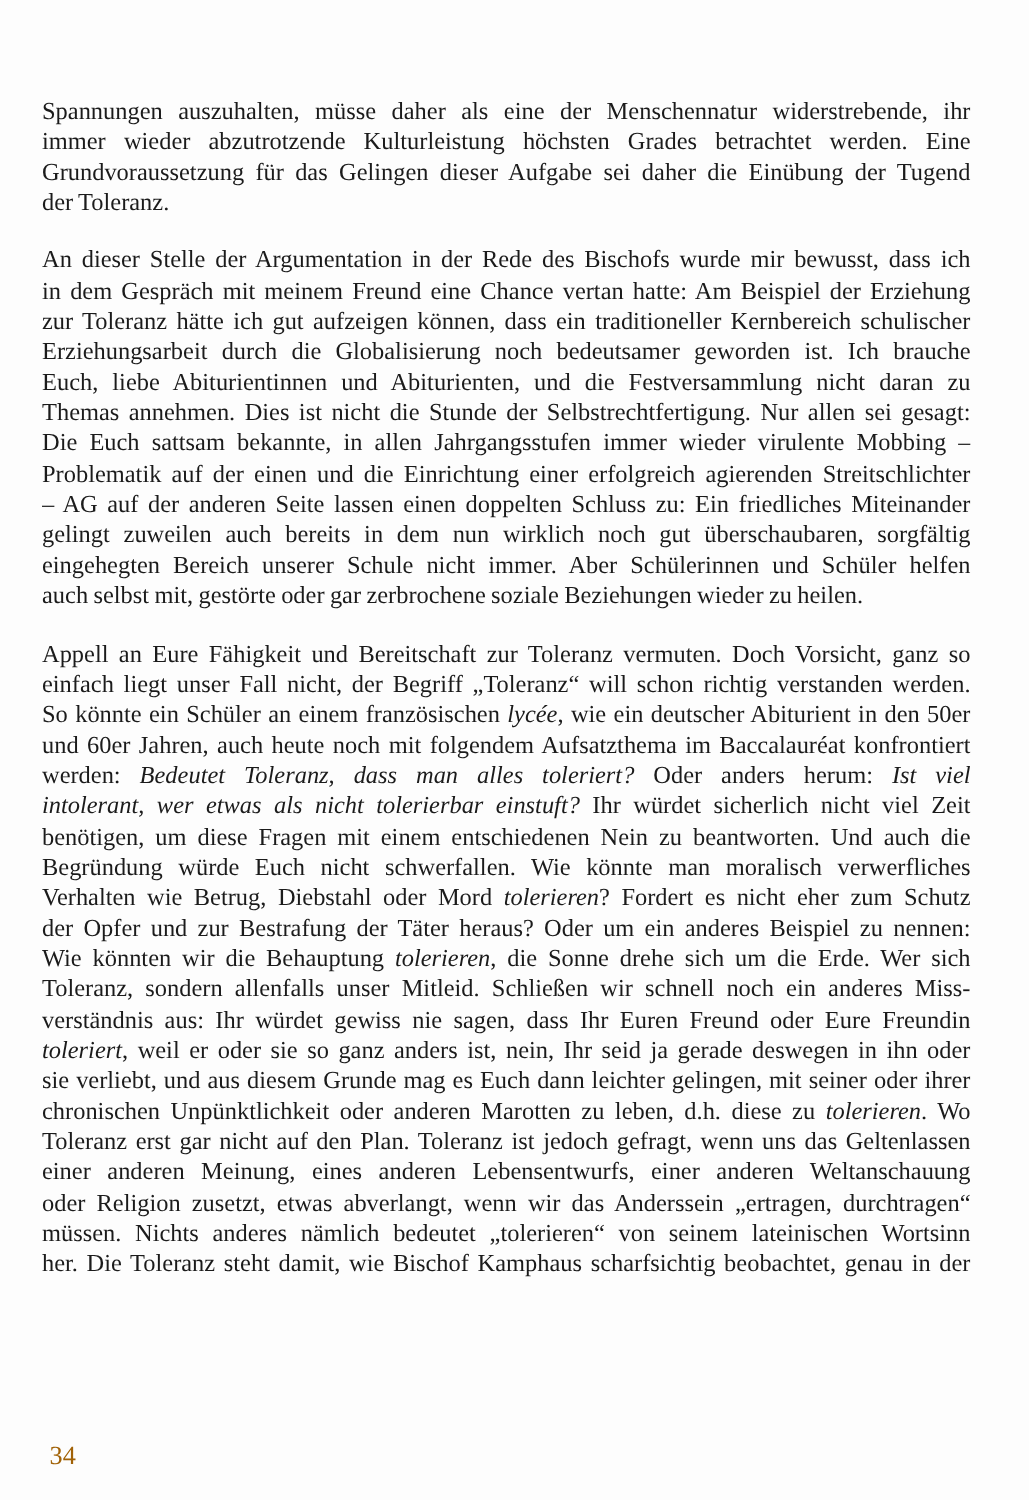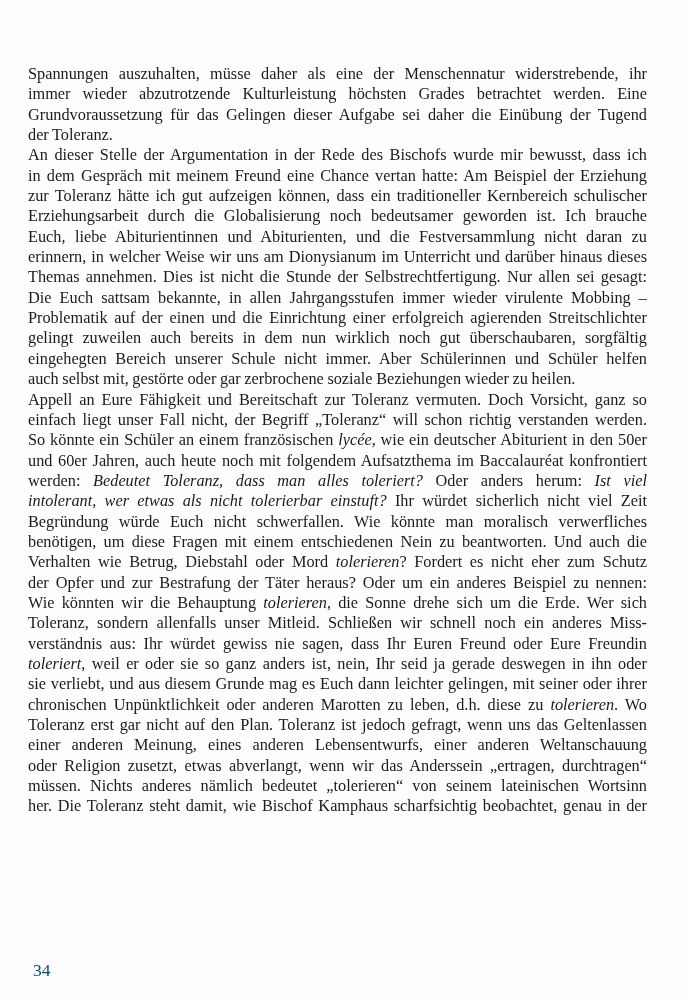--- a/index.html
+++ b/index.html
@@ -20,76 +20,77 @@
     left: 28px;
     top: 64px;
     width: 619px;
     font-size: 16.3px;
     line-height: 20.35px;
   }
   .paragraph {
     margin: 0;
   }
   .paragraph + .paragraph {
+    margin-top: 18px;
   }
   .line {
     text-align: justify;
     text-align-last: justify;
     height: 20.35px;
     overflow: hidden;
     word-spacing: -0.5px;
     white-space: normal;
   }
   .line.flush {
     text-align-last: left;
   }
   .it {
     font-style: italic;
   }
   .page-number {
     position: absolute;
     left: 33px;
     top: 960px;
     font-size: 17.5px;
-    color: #0c4a6e;
+    color: #a16207;
   }
 </style>
 </head>
 <body>
 
 <main class="page-text">
     <div class="paragraph">
       <div class="line"><span>Spannungen auszuhalten, müsse daher als eine der Menschennatur widerstrebende, ihr</span></div>
       <div class="line"><span>immer wieder abzutrotzende Kulturleistung höchsten Grades betrachtet werden. Eine</span></div>
       <div class="line"><span>Grundvoraussetzung für das Gelingen dieser Aufgabe sei daher die Einübung der Tugend</span></div>
       <div class="line flush"><span>der Toleranz.</span></div>
     </div>
     <div class="paragraph">
       <div class="line"><span>An dieser Stelle der Argumentation in der Rede des Bischofs wurde mir bewusst, dass ich</span></div>
       <div class="line"><span>in dem Gespräch mit meinem Freund eine Chance vertan hatte: Am Beispiel der Erziehung</span></div>
       <div class="line"><span>zur Toleranz hätte ich gut aufzeigen können, dass ein traditioneller Kernbereich schulischer</span></div>
       <div class="line"><span>Erziehungsarbeit durch die Globalisierung noch bedeutsamer geworden ist. Ich brauche</span></div>
       <div class="line"><span>Euch, liebe Abiturientinnen und Abiturienten, und die Festversammlung nicht daran zu</span></div>
-      <div class="line"><span>erinnern, in welcher Weise wir uns am Dionysianum im Unterricht und darüber hinaus dieses</span></div>
       <div class="line"><span>Themas annehmen. Dies ist nicht die Stunde der Selbstrechtfertigung. Nur allen sei gesagt:</span></div>
       <div class="line"><span>Die Euch sattsam bekannte, in allen Jahrgangsstufen immer wieder virulente Mobbing –</span></div>
       <div class="line"><span>Problematik auf der einen und die Einrichtung einer erfolgreich agierenden Streitschlichter</span></div>
+      <div class="line"><span>– AG auf der anderen Seite lassen einen doppelten Schluss zu: Ein friedliches Miteinander</span></div>
       <div class="line"><span>gelingt zuweilen auch bereits in dem nun wirklich noch gut überschaubaren, sorgfältig</span></div>
       <div class="line"><span>eingehegten Bereich unserer Schule nicht immer. Aber Schülerinnen und Schüler helfen</span></div>
       <div class="line flush"><span>auch selbst mit, gestörte oder gar zerbrochene soziale Beziehungen wieder zu heilen.</span></div>
     </div>
     <div class="paragraph">
       <div class="line"><span>Appell an Eure Fähigkeit und Bereitschaft zur Toleranz vermuten. Doch Vorsicht, ganz so</span></div>
       <div class="line"><span>einfach liegt unser Fall nicht, der Begriff „Toleranz“ will schon richtig verstanden werden.</span></div>
       <div class="line"><span>So könnte ein Schüler an einem französischen </span><span class="it">lycée</span><span>, wie ein deutscher Abiturient in den 50er</span></div>
       <div class="line"><span>und 60er Jahren, auch heute noch mit folgendem Aufsatzthema im Baccalauréat konfrontiert</span></div>
       <div class="line"><span>werden: </span><span class="it">Bedeutet Toleranz, dass man alles toleriert?</span><span> Oder anders herum: </span><span class="it">Ist viel</span></div>
       <div class="line"><span class="it">intolerant, wer etwas als nicht tolerierbar einstuft?</span><span> Ihr würdet sicherlich nicht viel Zeit</span></div>
+      <div class="line"><span>benötigen, um diese Fragen mit einem entschiedenen Nein zu beantworten. Und auch die</span></div>
       <div class="line"><span>Begründung würde Euch nicht schwerfallen. Wie könnte man moralisch verwerfliches</span></div>
-      <div class="line"><span>benötigen, um diese Fragen mit einem entschiedenen Nein zu beantworten. Und auch die</span></div>
       <div class="line"><span>Verhalten wie Betrug, Diebstahl oder Mord </span><span class="it">tolerieren</span><span>? Fordert es nicht eher zum Schutz</span></div>
       <div class="line"><span>der Opfer und zur Bestrafung der Täter heraus? Oder um ein anderes Beispiel zu nennen:</span></div>
       <div class="line"><span>Wie könnten wir die Behauptung </span><span class="it">tolerieren</span><span>, die Sonne drehe sich um die Erde. Wer sich</span></div>
       <div class="line"><span>Toleranz, sondern allenfalls unser Mitleid. Schließen wir schnell noch ein anderes Miss-</span></div>
       <div class="line"><span>verständnis aus: Ihr würdet gewiss nie sagen, dass Ihr Euren Freund oder Eure Freundin</span></div>
       <div class="line"><span class="it">toleriert</span><span>, weil er oder sie so ganz anders ist, nein, Ihr seid ja gerade deswegen in ihn oder</span></div>
       <div class="line"><span>sie verliebt, und aus diesem Grunde mag es Euch dann leichter gelingen, mit seiner oder ihrer</span></div>
       <div class="line"><span>chronischen Unpünktlichkeit oder anderen Marotten zu leben, d.h. diese zu </span><span class="it">tolerieren</span><span>. Wo</span></div>
       <div class="line"><span>Toleranz erst gar nicht auf den Plan. Toleranz ist jedoch gefragt, wenn uns das Geltenlassen</span></div>
       <div class="line"><span>einer anderen Meinung, eines anderen Lebensentwurfs, einer anderen Weltanschauung</span></div>

